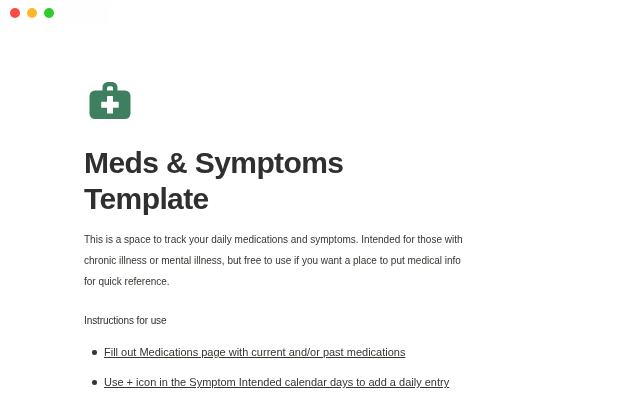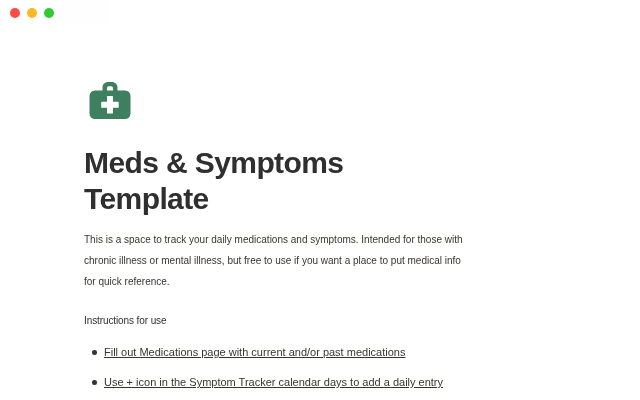--- a/index.html
+++ b/index.html
@@ -213,21 +213,21 @@
 
       <h2 class="section-heading">Instructions for use</h2>
 
       <ul class="bullet-list level-1">
 
         <li class="bullet-item">
           <span class="bullet-text">Fill out Medications page with current and/or past medications</span>
         </li>
 
         <li class="bullet-item">
-          <span class="bullet-text">Use + icon in the Symptom Tracker calendar days to add a daily entry</span>
+          <span class="bullet-text">Use + icon in the Symptom Intended calendar days to add a daily entry</span>
           <ul class="bullet-list level-2">
             <li class="bullet-item">
               <span class="bullet-text">Use Symptoms relation to track symptom occurrence on specific days</span>
             </li>
 
           </ul>
         </li>
 
       </ul>
 

